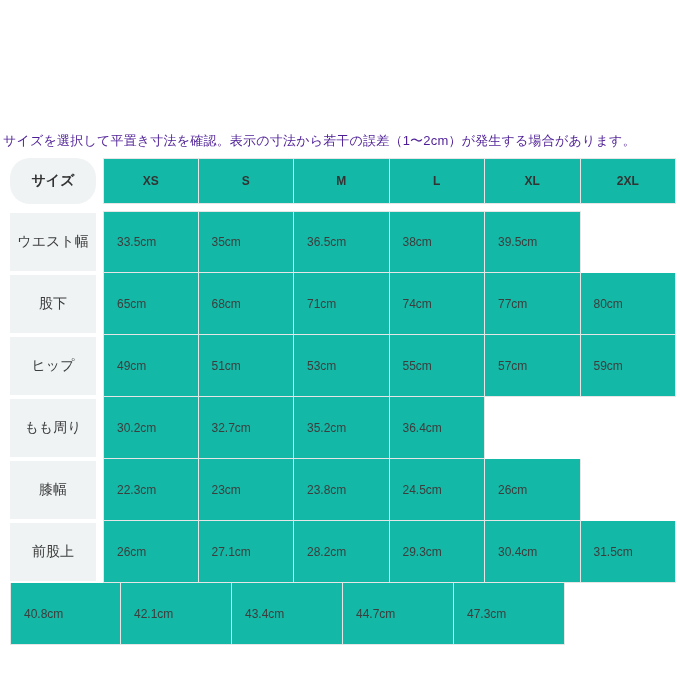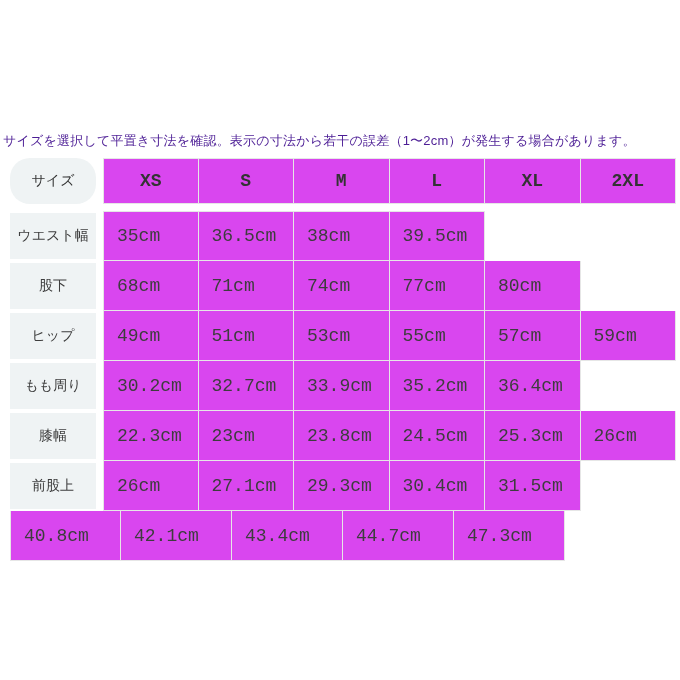--- a/index.html
+++ b/index.html
@@ -36,49 +36,48 @@
     flex:0 0 86px;
     width:86px;
     margin-right:7px;
     background:var(--label-bg);
     display:flex;
     align-items:center;
     justify-content:center;
     font-size:14px;
     color:var(--head-text);
   }
-  .hrow .lcell{ font-weight:400;border-radius:20px; }
+  .hrow .lcell{ font-weight:700;border-radius:20px; }
   .dgrid{
     flex:1;
     display:grid;
     grid-template-columns:repeat(6,1fr);
   }
   .dcell{
     border-style:solid;
     border-color:var(--border);
     border-width:0 1px 1px 0;
     display:flex;
     align-items:center;
-    font-size:18px;
+    font-size:12px;
     color:var(--text);
     padding-left:13px;
-    background:#d946ef;
-    font-family:Liberation Mono, monospace;
+    background:#14b8a6;
   }
   .dcell:first-child{ border-left:1px solid var(--border); }
   .hrow .dcell{
     border-top:1px solid var(--border);
     justify-content:center;
     padding-left:0;
     font-weight:700;
     color:var(--head-text);
   }
   .brow{
     display:flex;
-    height:50px;
+    height:62px;
   }
   .brow .lcell{
     margin-top:2px;
     margin-bottom:2px;
     font-weight:400;
     color:var(--text);
   }
   #body-rows .brow:first-child .dcell{ border-top:1px solid var(--border); }
 </style>
 </head>
@@ -96,29 +95,31 @@
           <div class="dcell">M</div>
           <div class="dcell">L</div>
           <div class="dcell">XL</div>
           <div class="dcell">2XL</div>
         </div>
     </div>
     <div id="body-rows">
         <div class="brow">
           <div class="lcell">ウエスト幅</div>
           <div class="dgrid">
+            <div class="dcell">33.5cm</div>
             <div class="dcell">35cm</div>
             <div class="dcell">36.5cm</div>
             <div class="dcell">38cm</div>
             <div class="dcell">39.5cm</div>
           </div>
         </div>
         <div class="brow">
           <div class="lcell">股下</div>
           <div class="dgrid">
+            <div class="dcell">65cm</div>
             <div class="dcell">68cm</div>
             <div class="dcell">71cm</div>
             <div class="dcell">74cm</div>
             <div class="dcell">77cm</div>
             <div class="dcell">80cm</div>
           </div>
         </div>
         <div class="brow">
           <div class="lcell">ヒップ</div>
           <div class="dgrid">
@@ -128,41 +129,40 @@
             <div class="dcell">55cm</div>
             <div class="dcell">57cm</div>
             <div class="dcell">59cm</div>
           </div>
         </div>
         <div class="brow">
           <div class="lcell">もも周り</div>
           <div class="dgrid">
             <div class="dcell">30.2cm</div>
             <div class="dcell">32.7cm</div>
-            <div class="dcell">33.9cm</div>
             <div class="dcell">35.2cm</div>
             <div class="dcell">36.4cm</div>
           </div>
         </div>
         <div class="brow">
           <div class="lcell">膝幅</div>
           <div class="dgrid">
             <div class="dcell">22.3cm</div>
             <div class="dcell">23cm</div>
             <div class="dcell">23.8cm</div>
             <div class="dcell">24.5cm</div>
-            <div class="dcell">25.3cm</div>
             <div class="dcell">26cm</div>
           </div>
         </div>
         <div class="brow">
           <div class="lcell">前股上</div>
           <div class="dgrid">
             <div class="dcell">26cm</div>
             <div class="dcell">27.1cm</div>
+            <div class="dcell">28.2cm</div>
             <div class="dcell">29.3cm</div>
             <div class="dcell">30.4cm</div>
             <div class="dcell">31.5cm</div>
           </div>
         </div>
         <div class="brow">
           <div class="dgrid">
             <div class="dcell">40.8cm</div>
             <div class="dcell">42.1cm</div>
             <div class="dcell">43.4cm</div>

